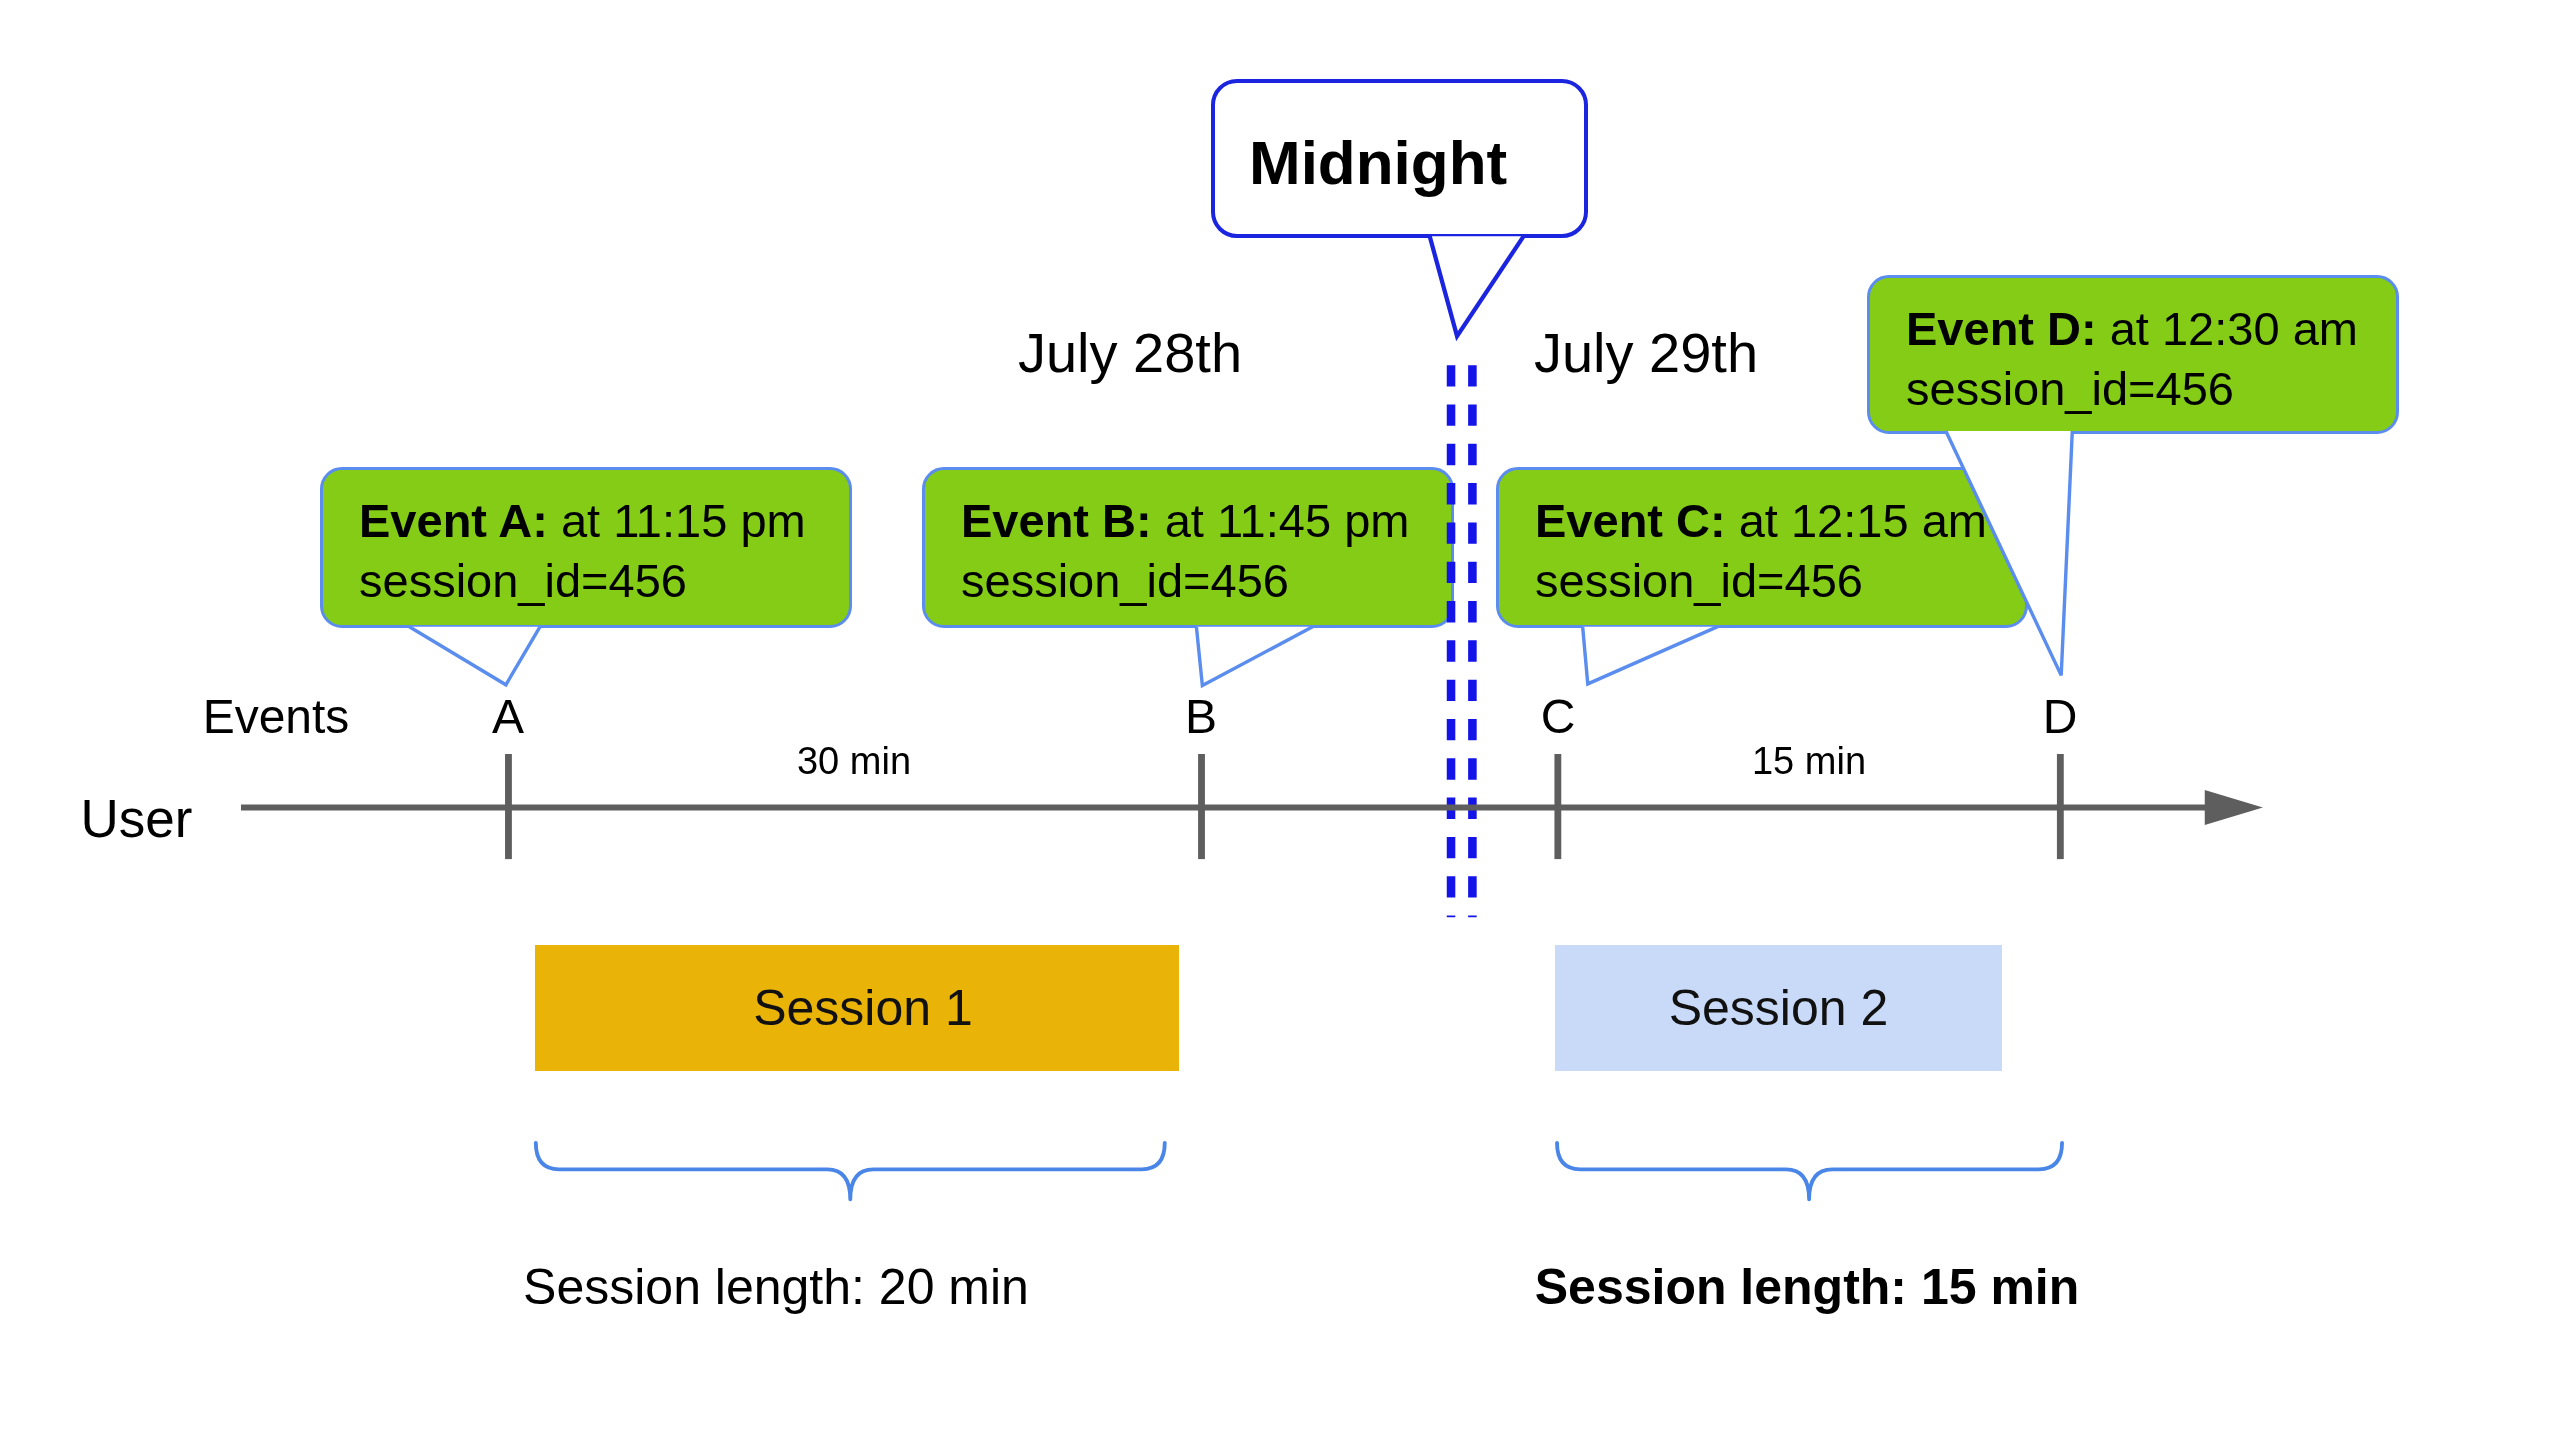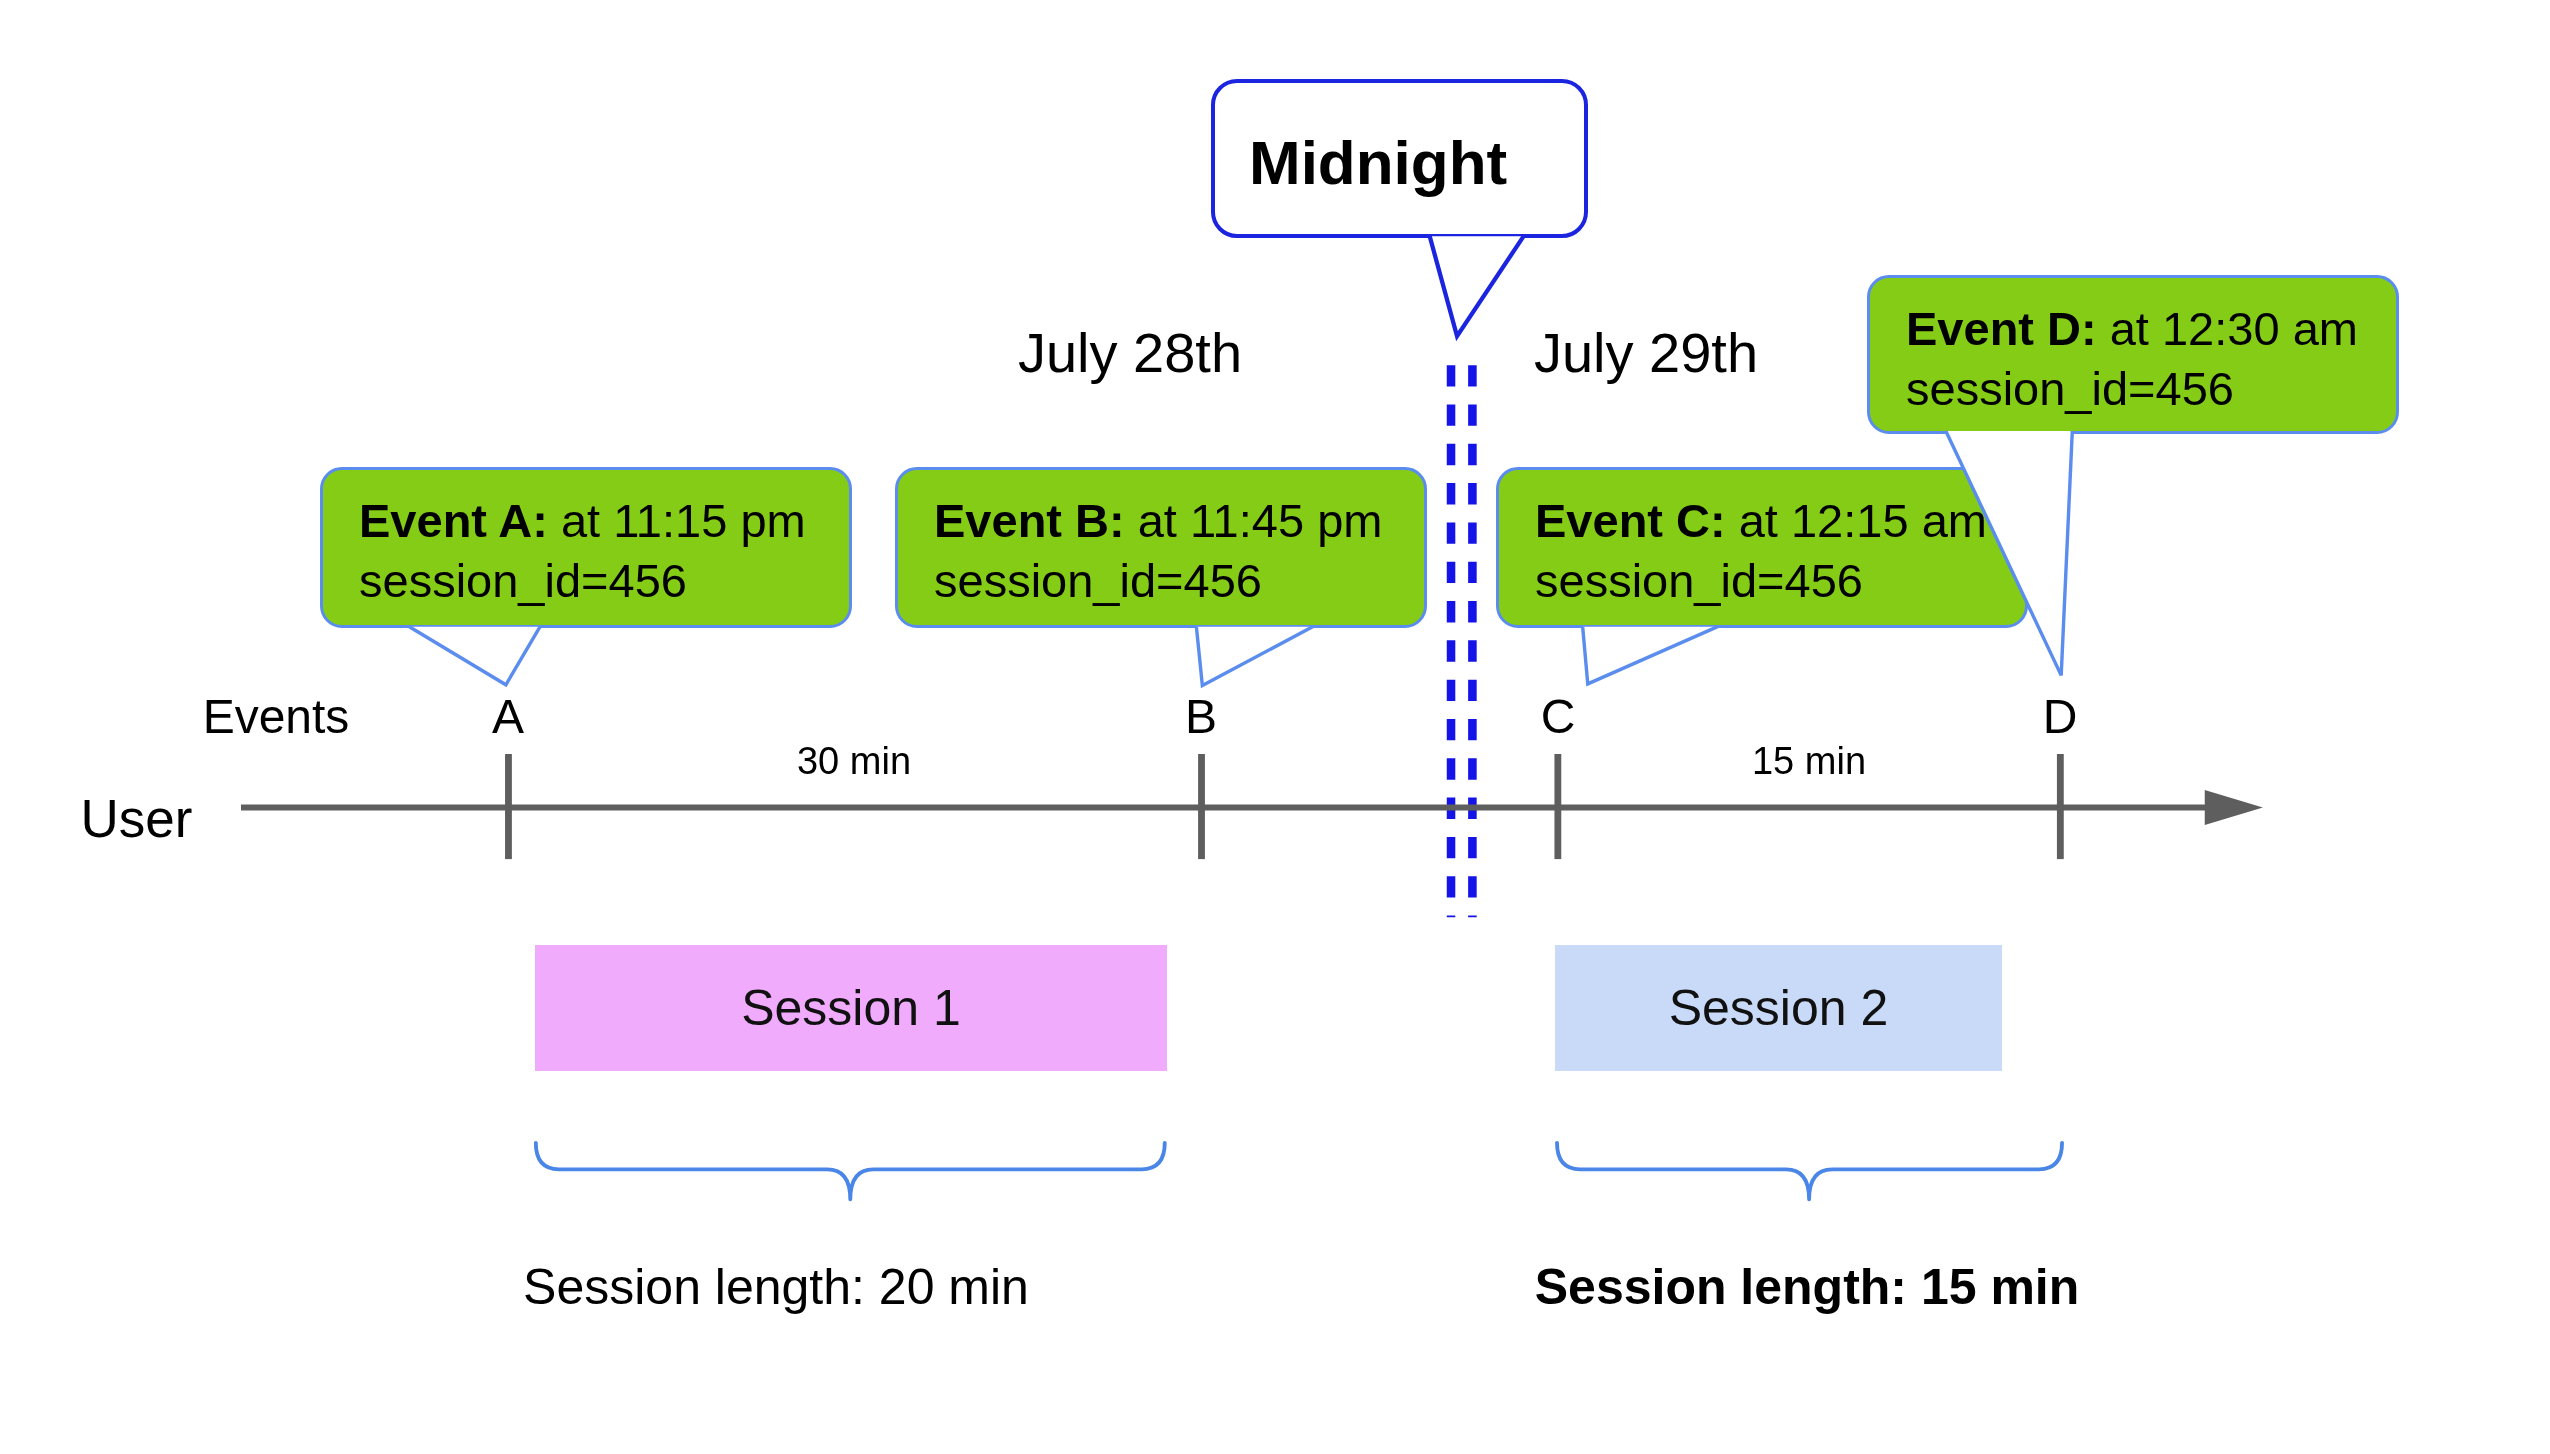--- a/index.html
+++ b/index.html
@@ -27,29 +27,29 @@
     text-align:center;font-size:50px;line-height:126px;color:#111;
   }
   .sesslen{position:absolute;top:1258px;width:598px;text-align:center;font-size:50px;}
   svg.overlay{position:absolute;left:0;top:0;pointer-events:none;}
 </style>
 </head>
 <body>
 
 <div id="canvas">
 
-  <div class="sessionbox" style="left: 535px; width: 632px; background-color: #f0abfc;">Session 1</div>
+  <div class="sessionbox" style="left: 535px; width: 632px; background-color: #eab308; padding-left: 12px;">Session 1</div>
   <div class="sessionbox" style="left: 1555px; width: 447px; background-color: rgb(201, 218, 248);">Session 2</div>
 
   <div class="bubble" style="left:320px;top:467px;width:532px;height:161px;">
     <div><span class="b">Event A:</span><span> at 11:15 pm</span></div>
     <div>session_id=456</div>
   </div>
 
-  <div class="bubble" style="left:895px;top:467px;width:532px;height:161px;">
+  <div class="bubble" style="left:922px;top:467px;width:532px;height:161px;">
     <div><span class="b">Event B:</span><span> at 11:45 pm</span></div>
     <div>session_id=456</div>
   </div>
 
   <div class="bubble" style="left:1496px;top:467px;width:532px;height:161px;">
     <div><span class="b">Event C:</span><span> at 12:15 am</span></div>
     <div>session_id=456</div>
   </div>
 
   <div class="bubble" style="left:1867px;top:275px;width:532px;height:159px;">

